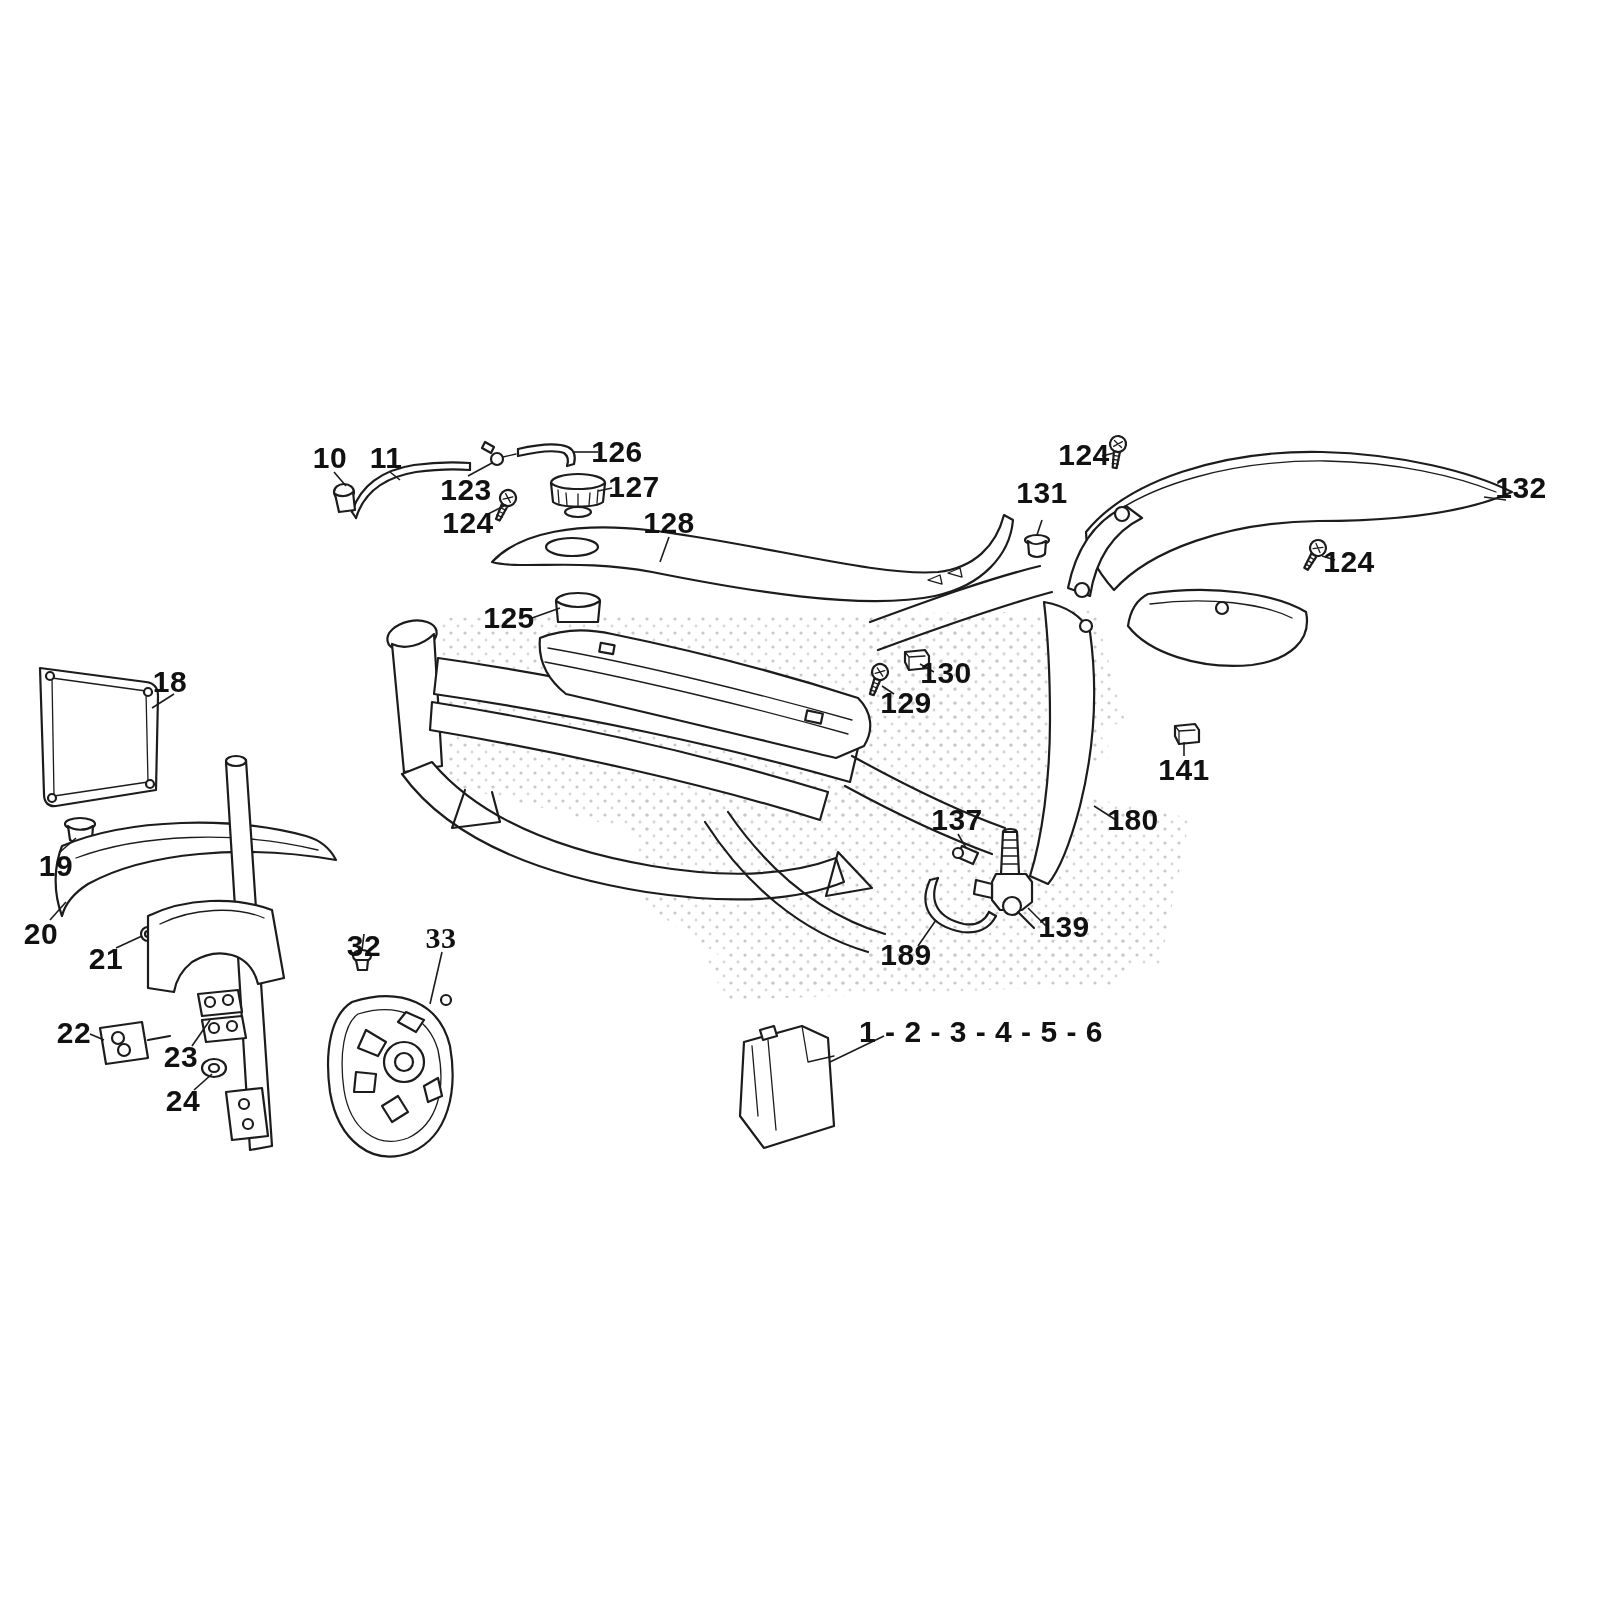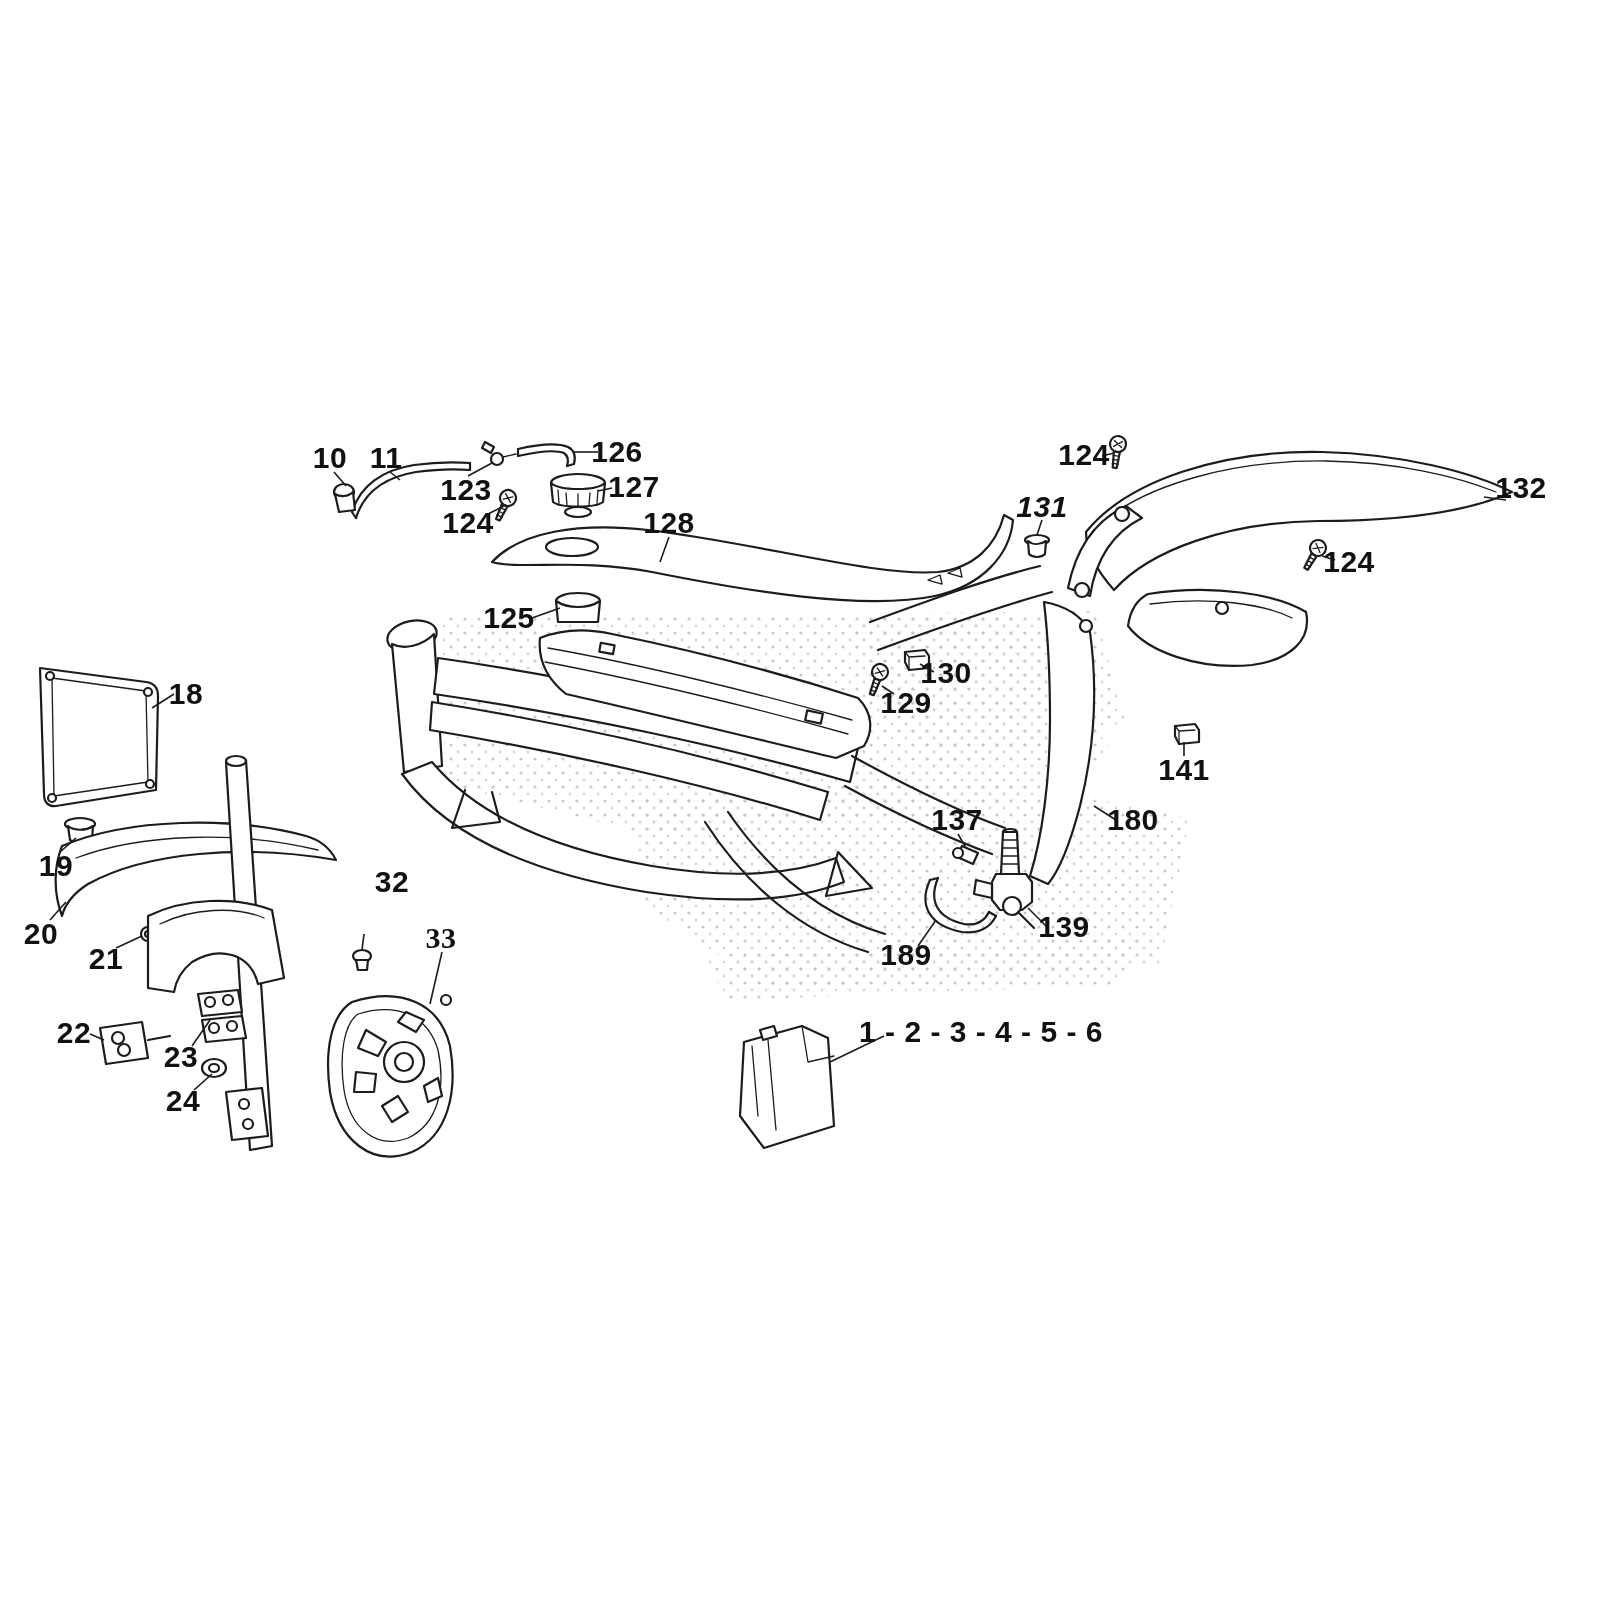--- a/index.html
+++ b/index.html
@@ -279,32 +279,32 @@
   </svg>
 
   <div class="lbl" style="left: 330px; top: 458px;">10</div>
   <div class="lbl" style="left: 386px; top: 458px;">11</div>
   <div class="lbl" style="left: 466px; top: 490px;">123</div>
   <div class="lbl" style="left: 617px; top: 452px;">126</div>
   <div class="lbl" style="left: 634px; top: 487px;">127</div>
   <div class="lbl" style="left: 468px; top: 523px;">124</div>
   <div class="lbl" style="left: 669px; top: 523px;">128</div>
   <div class="lbl" style="left: 509px; top: 618px;">125</div>
-  <div class="lbl" style="left: 186px; top: 682px; margin-top: 12px;">18</div>
+  <div class="lbl" style="left: 170px; top: 682px;">18</div>
   <div class="lbl" style="left: 56px; top: 866px;">19</div>
   <div class="lbl" style="left: 41px; top: 934px;">20</div>
   <div class="lbl" style="left: 106px; top: 959px;">21</div>
   <div class="lbl" style="left: 74px; top: 1033px;">22</div>
   <div class="lbl" style="left: 181px; top: 1057px;">23</div>
   <div class="lbl" style="left: 183px; top: 1101px;">24</div>
-  <div class="lbl" style="left: 364px; top: 882px; margin-left: 28px;">32</div>
+  <div class="lbl" style="left: 364px; top: 946px;">32</div>
   <div class="lbl" style="left: 441px; top: 938px; font-family: Liberation Serif, serif;">33</div>
   <div class="lbl" style="left: 906px; top: 703px;">129</div>
   <div class="lbl" style="left: 946px; top: 673px;">130</div>
-  <div class="lbl" style="left: 1042px; top: 507px; font-style: italic;">131</div>
+  <div class="lbl" style="left: 1042px; top: 493px;">131</div>
   <div class="lbl" style="left: 1084px; top: 455px;">124</div>
   <div class="lbl" style="left: 1521px; top: 488px;">132</div>
   <div class="lbl" style="left: 1349px; top: 562px;">124</div>
   <div class="lbl" style="left: 1184px; top: 770px; text-align: center;">141</div>
   <div class="lbl" style="left: 1133px; top: 820px;">180</div>
   <div class="lbl" style="left: 957px; top: 820px;">137</div>
   <div class="lbl" style="left: 1064px; top: 927px;">139</div>
   <div class="lbl" style="left: 906px; top: 955px;">189</div>
   <div class="lbl" style="left: 981px; top: 1032px;">1 - 2 - 3 - 4 - 5 - 6</div>
 

